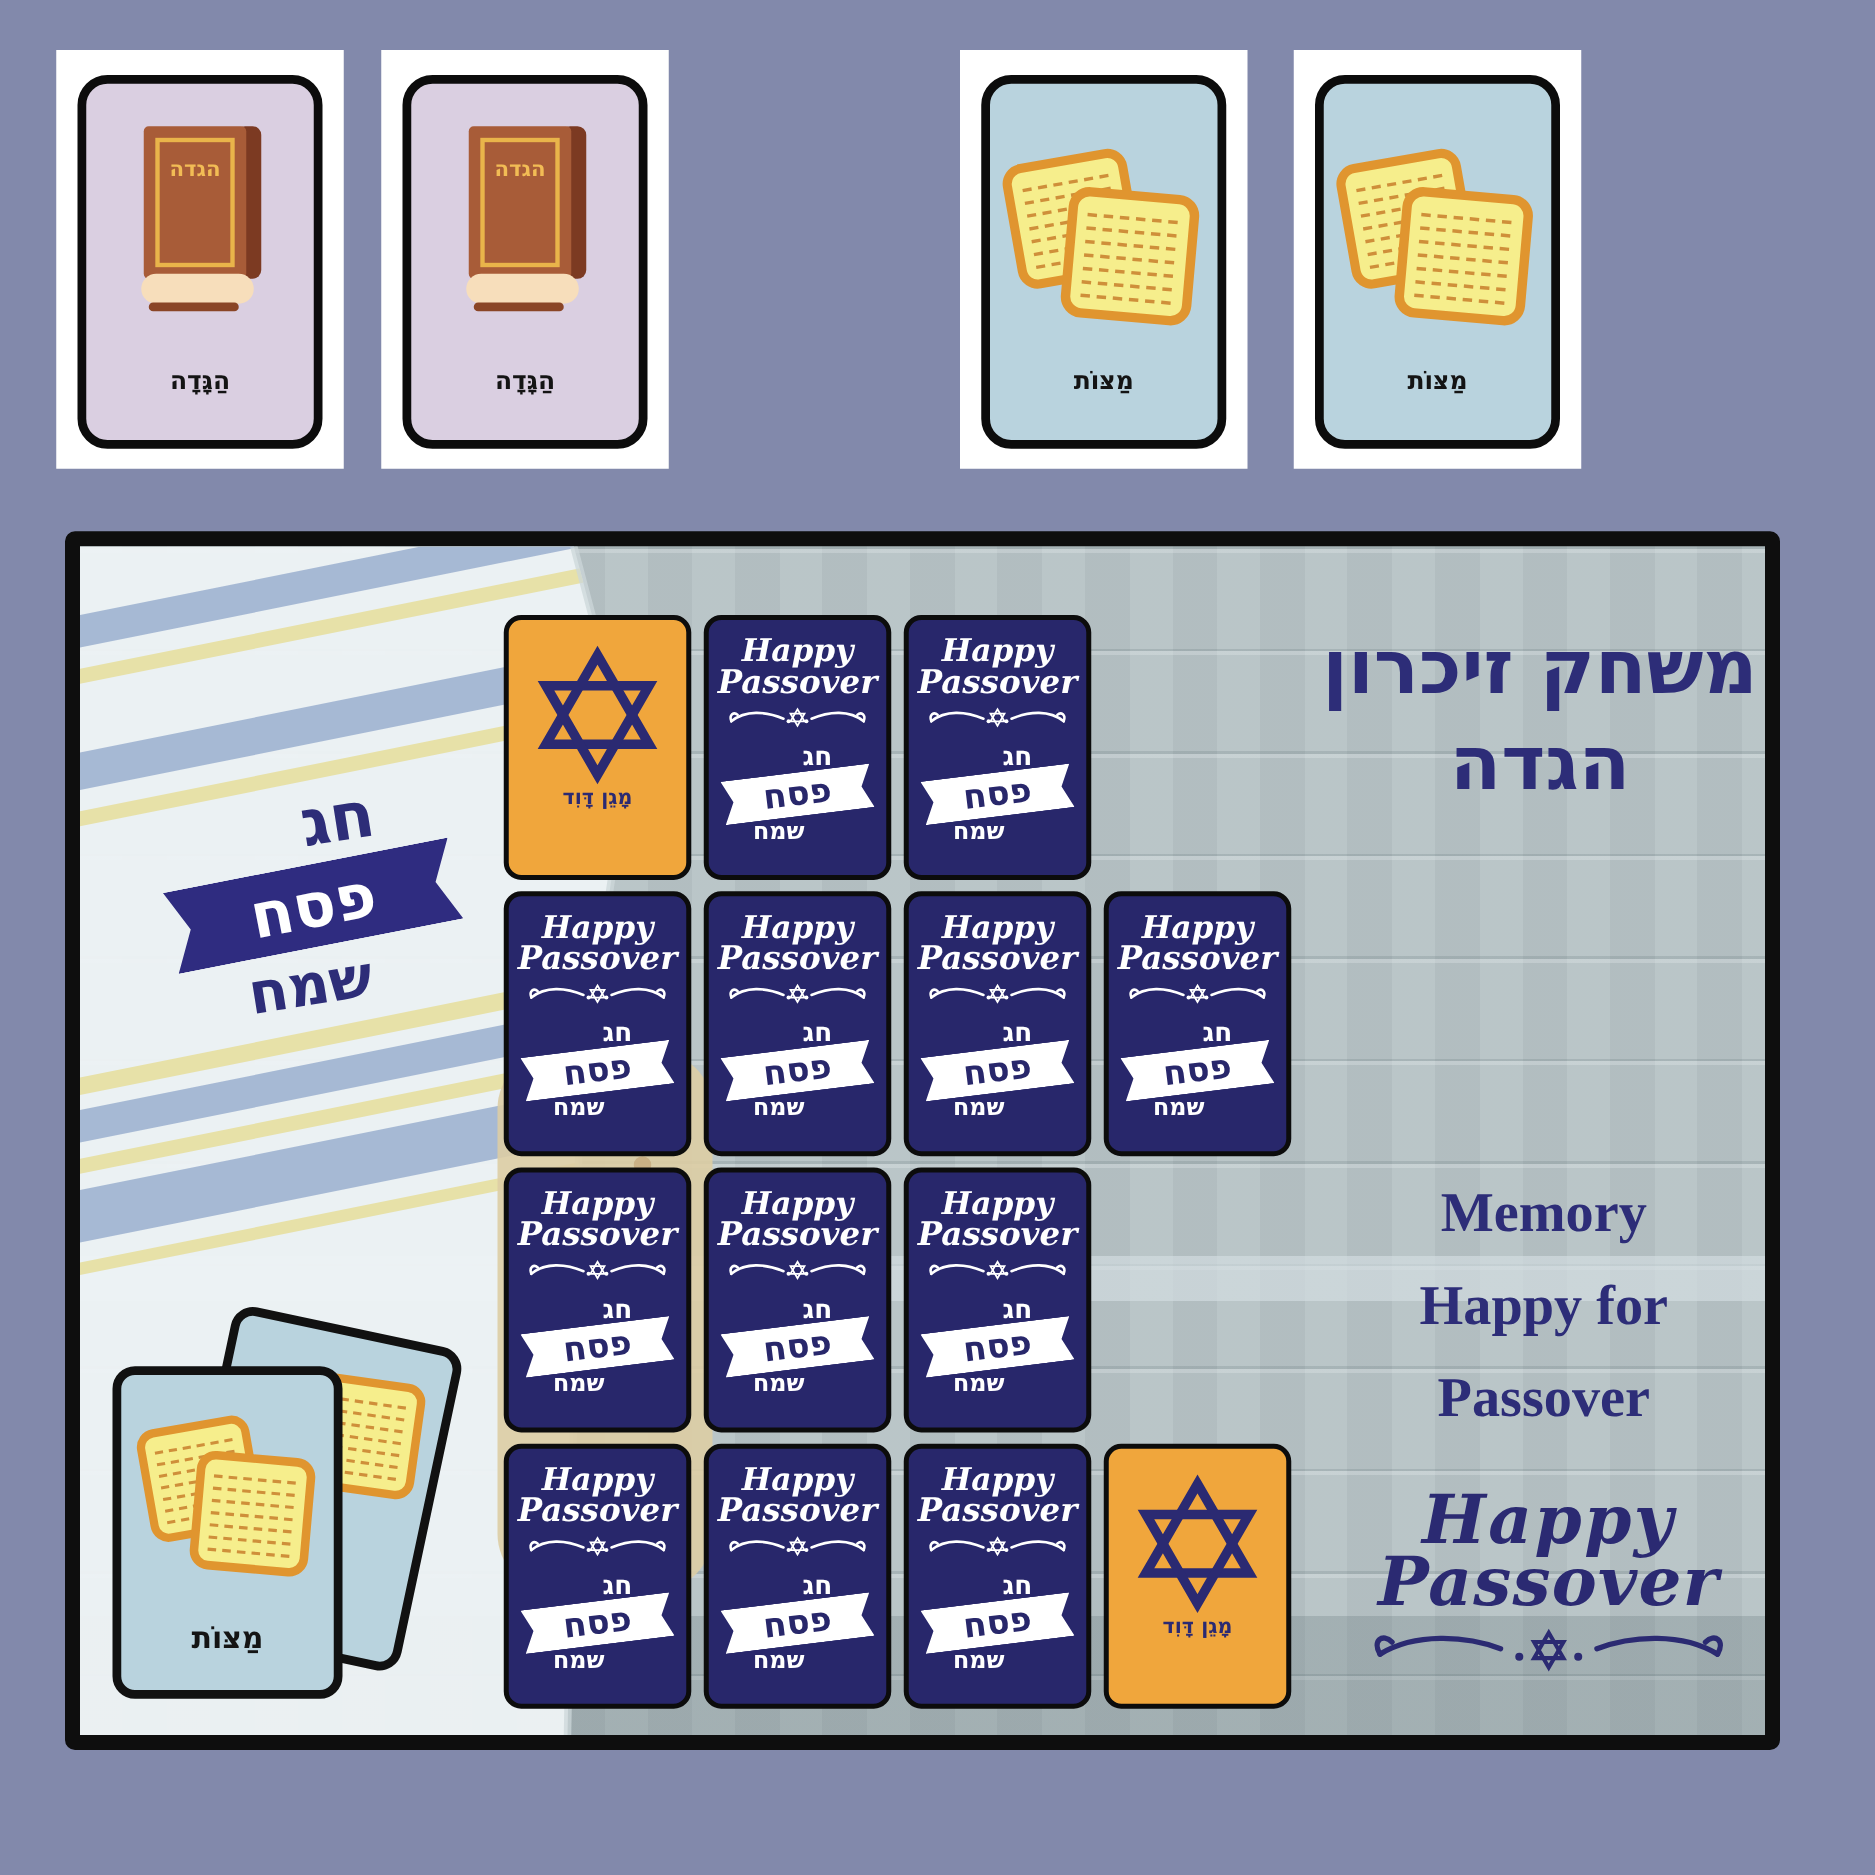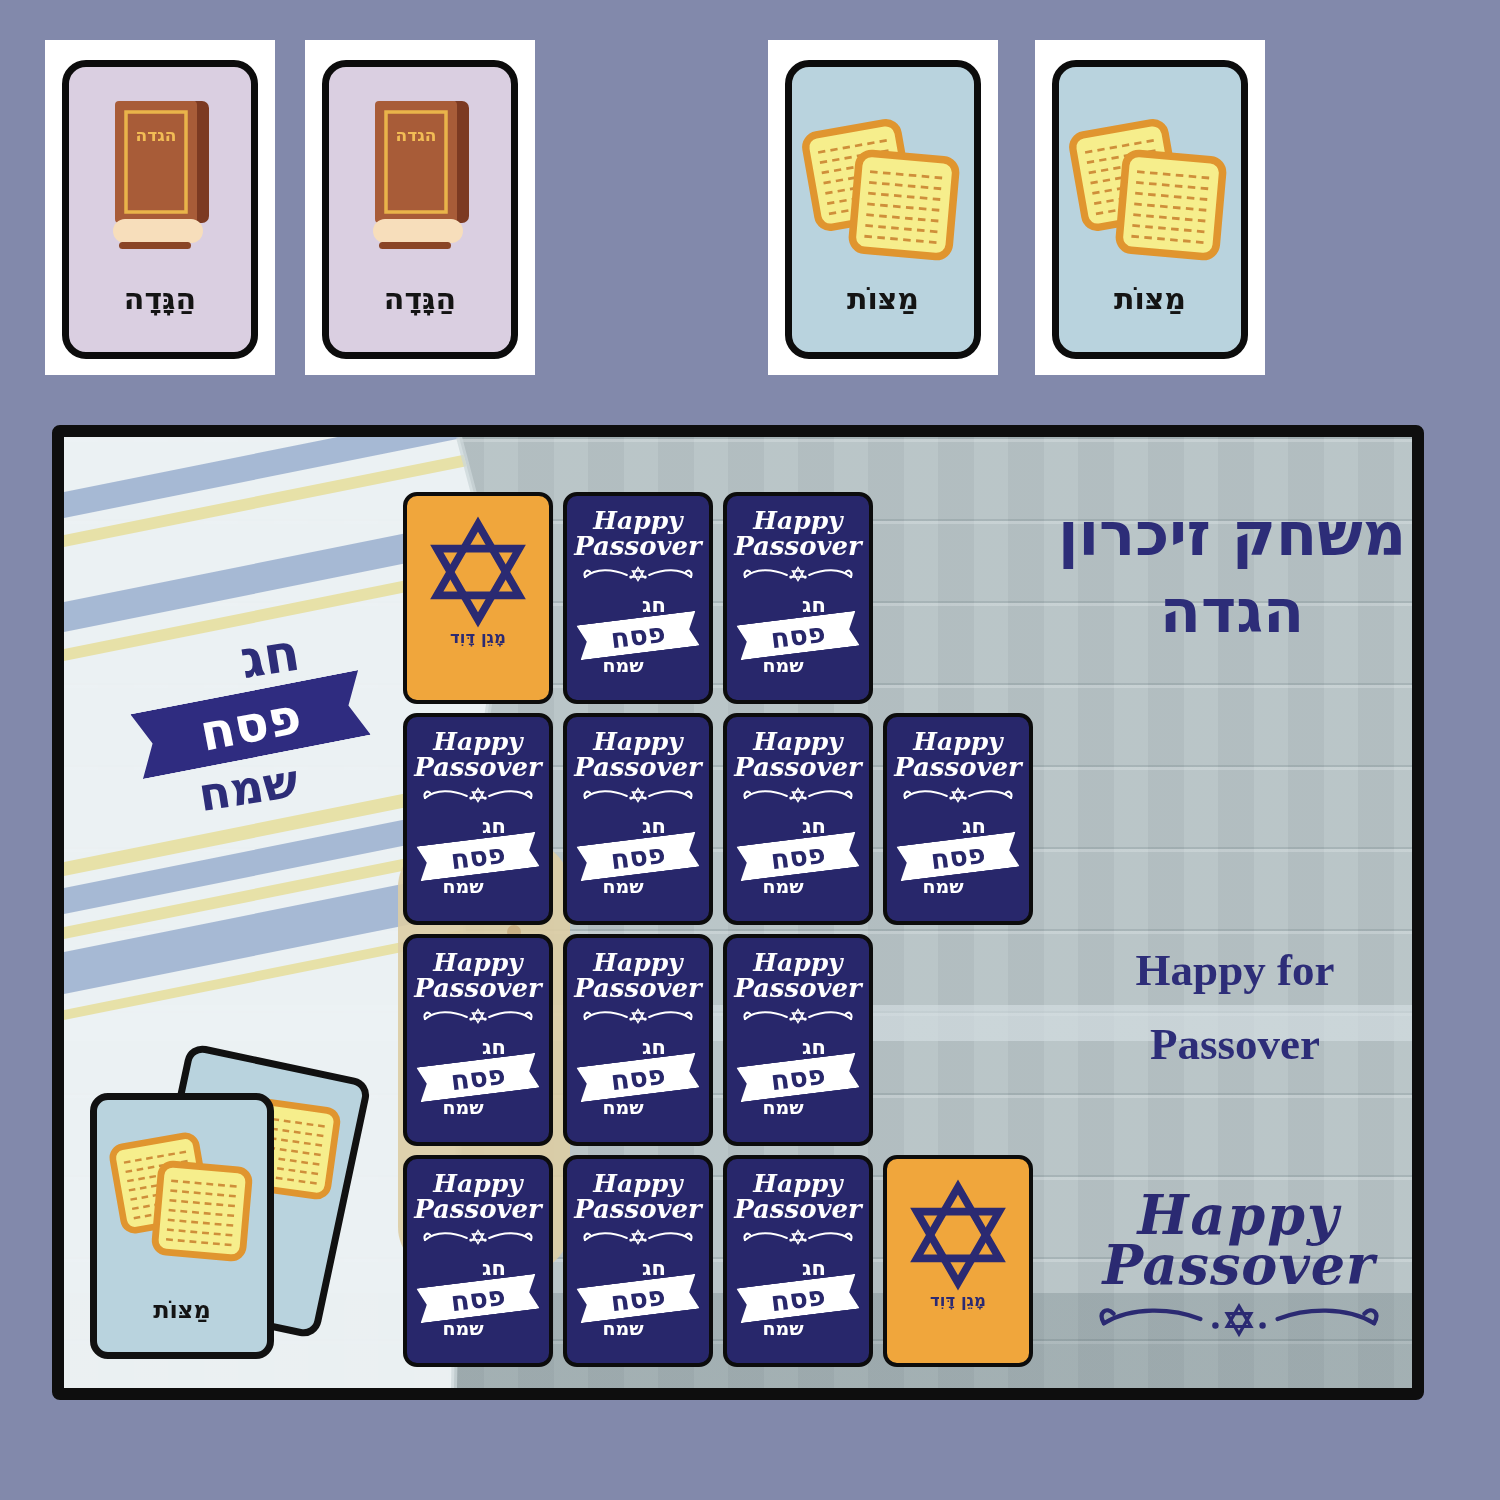--- a/index.html
+++ b/index.html
@@ -9,21 +9,21 @@
   *{margin:0;padding:0;box-sizing:border-box;}
   body{width:1500px;height:1500px;font-family:"DejaVu Sans",sans-serif;}
   .page{position:relative;width:1500px;height:1500px;background:var(--page-bg);overflow:hidden;}
 
   
   .sheet{position:absolute;top:40px;width:230px;height:335px;background:#ffffff;}
   .s1{left:45px;} .s2{left:305px;} .s3{left:768px;} .s4{left:1035px;}
   .pcard{position:absolute;left:17px;top:20px;width:196px;height:299px;border:7px solid #0c0c0c;border-radius:24px;}
   .pcard.lav{background:var(--lavender);}
   .pcard.blue{background:var(--light-blue);}
-  .plabel{position:absolute;bottom:36px;left:0;width:100%;text-align:center;font-weight:bold;font-size:30px;color:#141414;}
+  .plabel{position:absolute;bottom:36px;left:0;width:100%;text-align:center;font-weight:bold;font-size:20px;color:#141414;}
   .book{position:absolute;left:50%;transform:translateX(-50%);top:26px;width:112px;height:160px;}
   .mpair{position:absolute;left:0;top:54px;width:100%;height:160px;}
   .mz1{position:absolute;left:14px;top:2px;width:104px;height:104px;transform:rotate(-10deg);}
   .mz2{position:absolute;left:58px;top:30px;width:108px;height:108px;transform:rotate(5deg);}
 
   
   .board{position:absolute;left:52px;top:425px;width:1372px;height:975px;border:12px solid var(--black);
          border-radius:8px;overflow:hidden;
          background-color:var(--wood);
          background-image:
@@ -527,20 +527,21 @@
       <g stroke="#2b2a72" stroke-width="7.5" fill="none" stroke-linejoin="miter">
         <path d="M55,8 L95.5,78 L14.5,78 Z"></path>
         <path d="M55,102 L14.5,32 L95.5,32 Z"></path>
       </g>
     </svg>
     <div class="starlabel">מָגֵן דָּוִד</div>
   </div>
 </div>
 
     <div class="memory">
+      <div>Memory</div>
       <div>Happy for</div>
       <div>Passover</div>
     </div>
 
     <div class="hplogo">
       <div class="hp1">Happy</div>
       <div class="hp2">Passover</div>
       <svg class="hpf" viewBox="0 0 280 40">
         <g stroke="#2b2a72" stroke-width="4" fill="none" stroke-linecap="round">
           <path d="M14,24 C40,8 78,10 104,20"></path>

